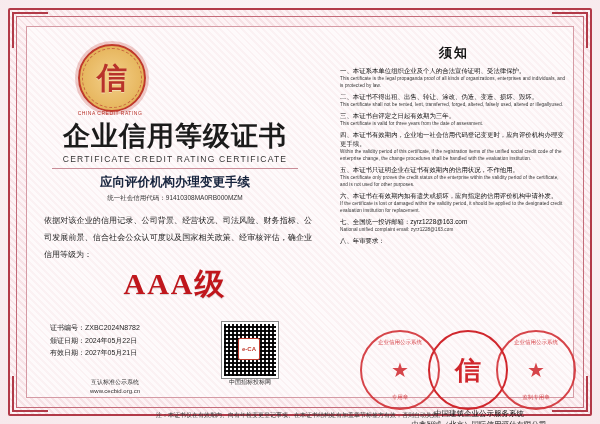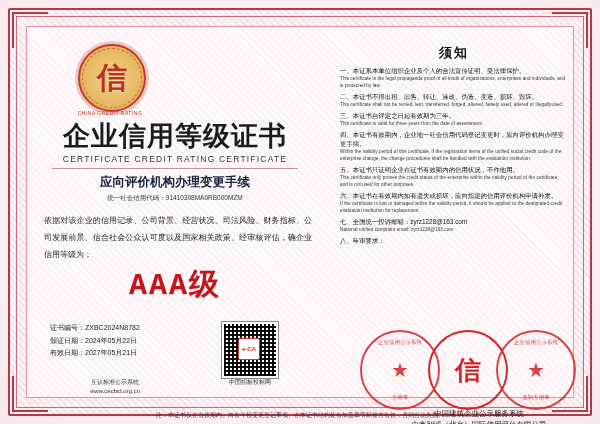--- a/index.html
+++ b/index.html
@@ -90,21 +90,21 @@
   .credit-code{
     position:absolute;left:0;top:164px;width:290px;text-align:center;
     font-size:6.5px;color:#333;
   }
   .body-text{
     position:absolute;left:14px;top:182px;width:268px;
     font-size:8px;line-height:17px;color:#1d1d1d;text-align:justify;
   }
   .grade{
     position:absolute;left:0;top:234px;width:290px;text-align:center;
-    font-family:Liberation Mono, monospace;
+    font-family:Liberation Serif, serif;
     font-size:30px;font-weight:bold;color:#c0161c;letter-spacing:2px;
     text-shadow:0 1px 1px rgba(0,0,0,.15);
   }
   .meta{
     position:absolute;left:20px;top:292px;width:170px;
     font-size:7px;line-height:12.5px;color:#1d1d1d;
   }
   .meta div{white-space:nowrap;}
   .qr{
     position:absolute;left:192px;top:292px;width:52px;height:52px;

